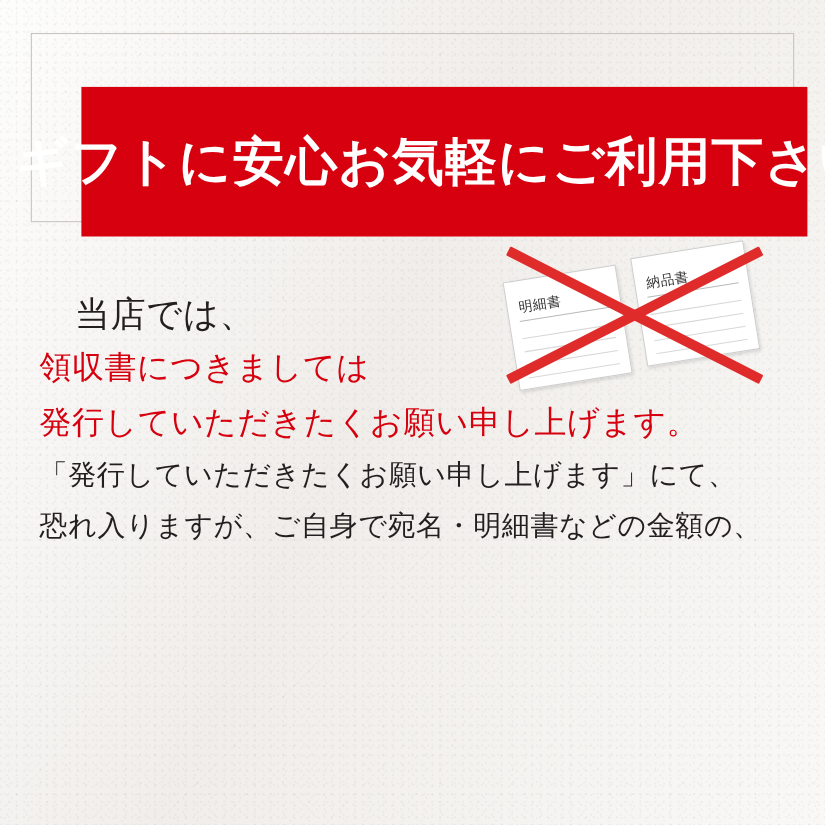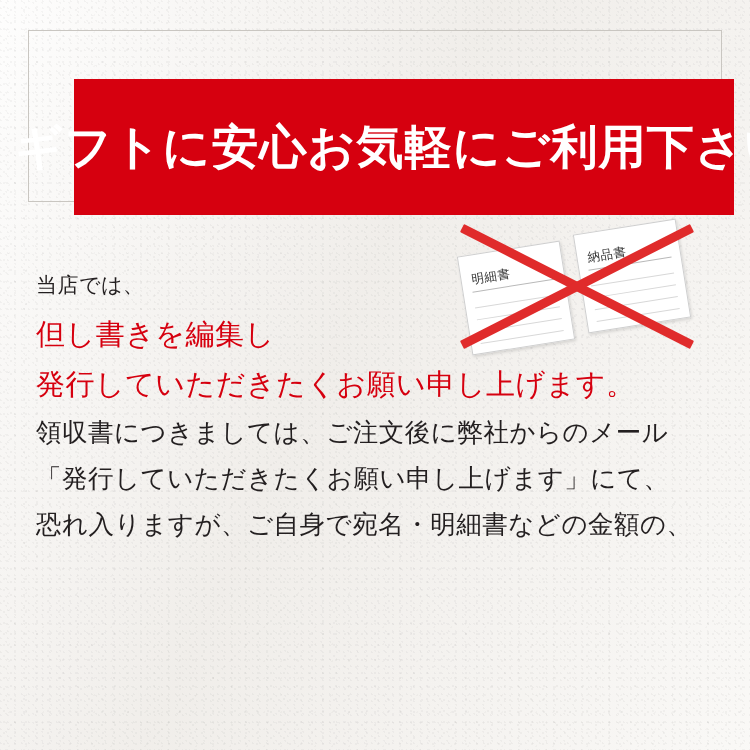--- a/index.html
+++ b/index.html
@@ -83,21 +83,22 @@
     letter-spacing: 0.5px;
     font-family: "DejaVu Sans", "Liberation Sans", sans-serif;
   }
   .line.red {
     color: #d6000f;
     font-size: 29px;
     line-height: 50px;
     font-weight: 500;
   }
   .line.lead {
-    font-size: 21px;
+    font-size: 32px;
+    margin-left: 32px;
   }
   .line.small {
     font-size: 25.5px;
     line-height: 46px;
   }
 
   
   .docs-illustration {
     position: absolute;
     left: 452px;
@@ -210,20 +211,19 @@
       <div class="doc-rule r4"></div>
     </div>
     <div class="cross">
       <div class="cross-bar a"></div>
       <div class="cross-bar b"></div>
     </div>
   </div>
 
   <div class="body-block">
     <div class="line lead">当店では、</div>
-    <div class="line red">但し書きを編集し</div>
+    <div class="line red">領収書につきましては</div>
     <div class="line red">発行していただきたくお願い申し上げます。</div>
-    <div class="line small">領収書につきましては、ご注文後に弊社からのメール</div>
     <div class="line small">「発行していただきたくお願い申し上げます」にて、</div>
     <div class="line small">恐れ入りますが、ご自身で宛名・明細書などの金額の、</div>
   </div>
 
 </div>
 
 </body></html>

